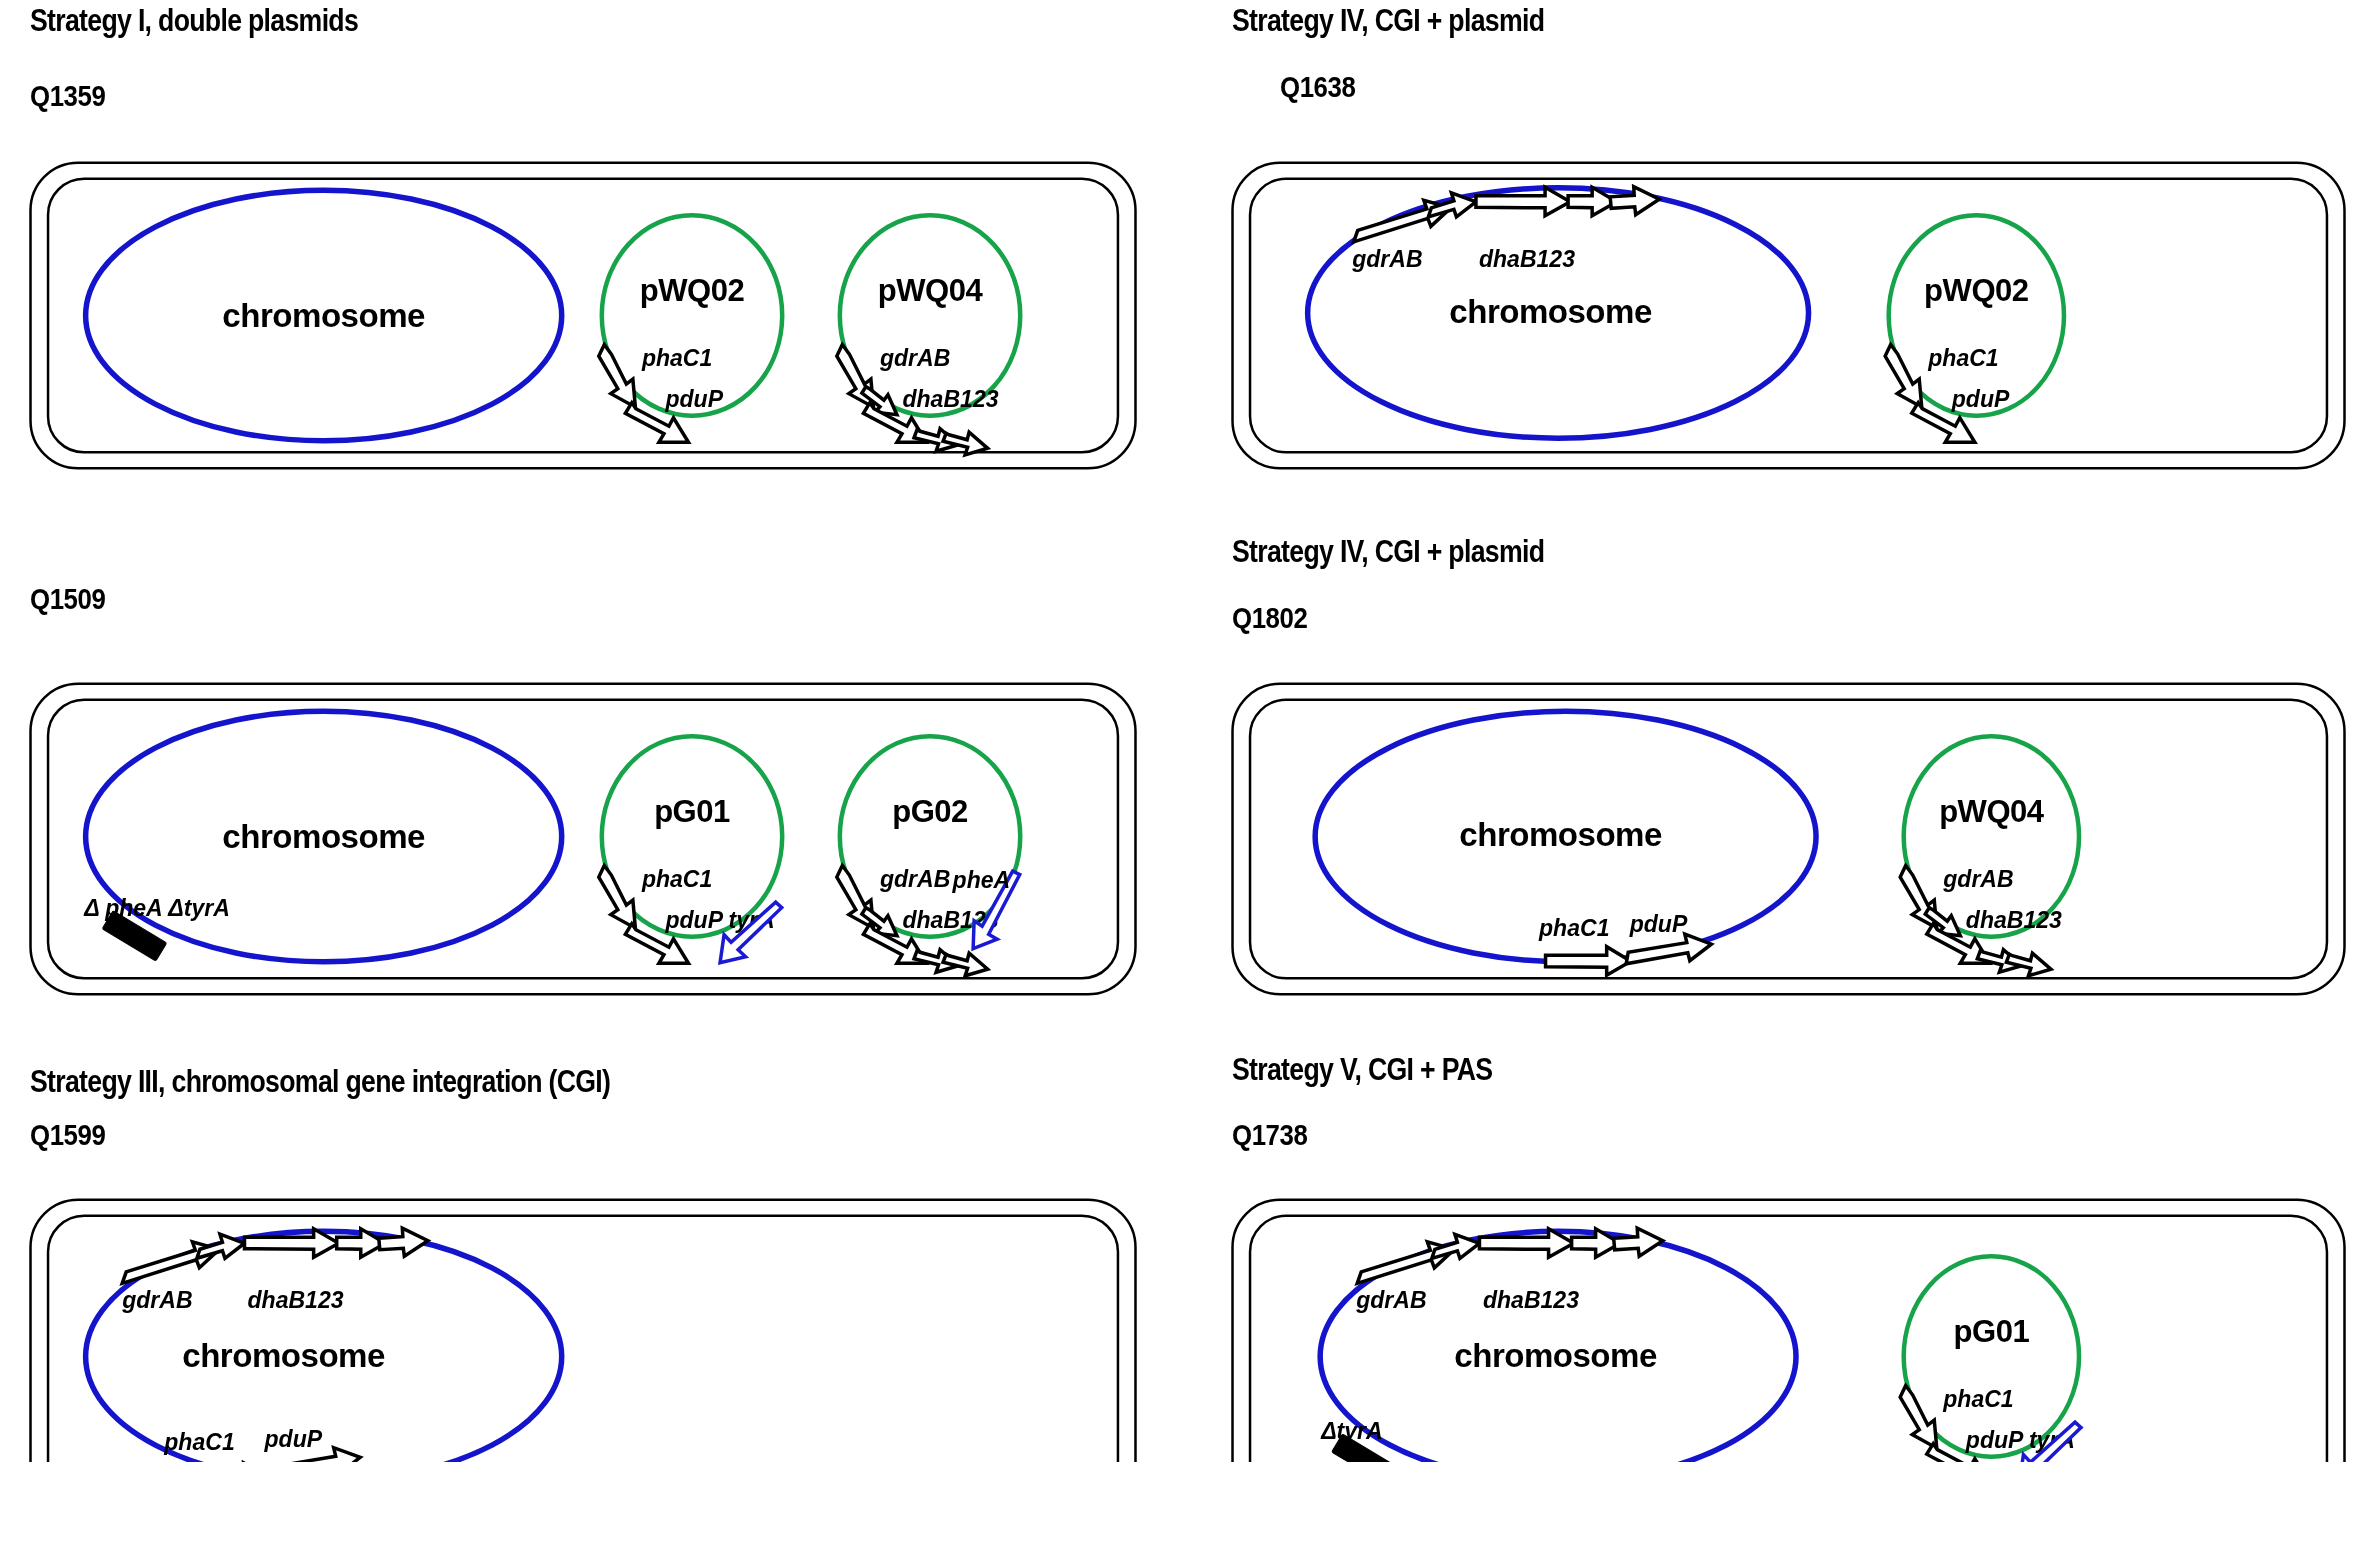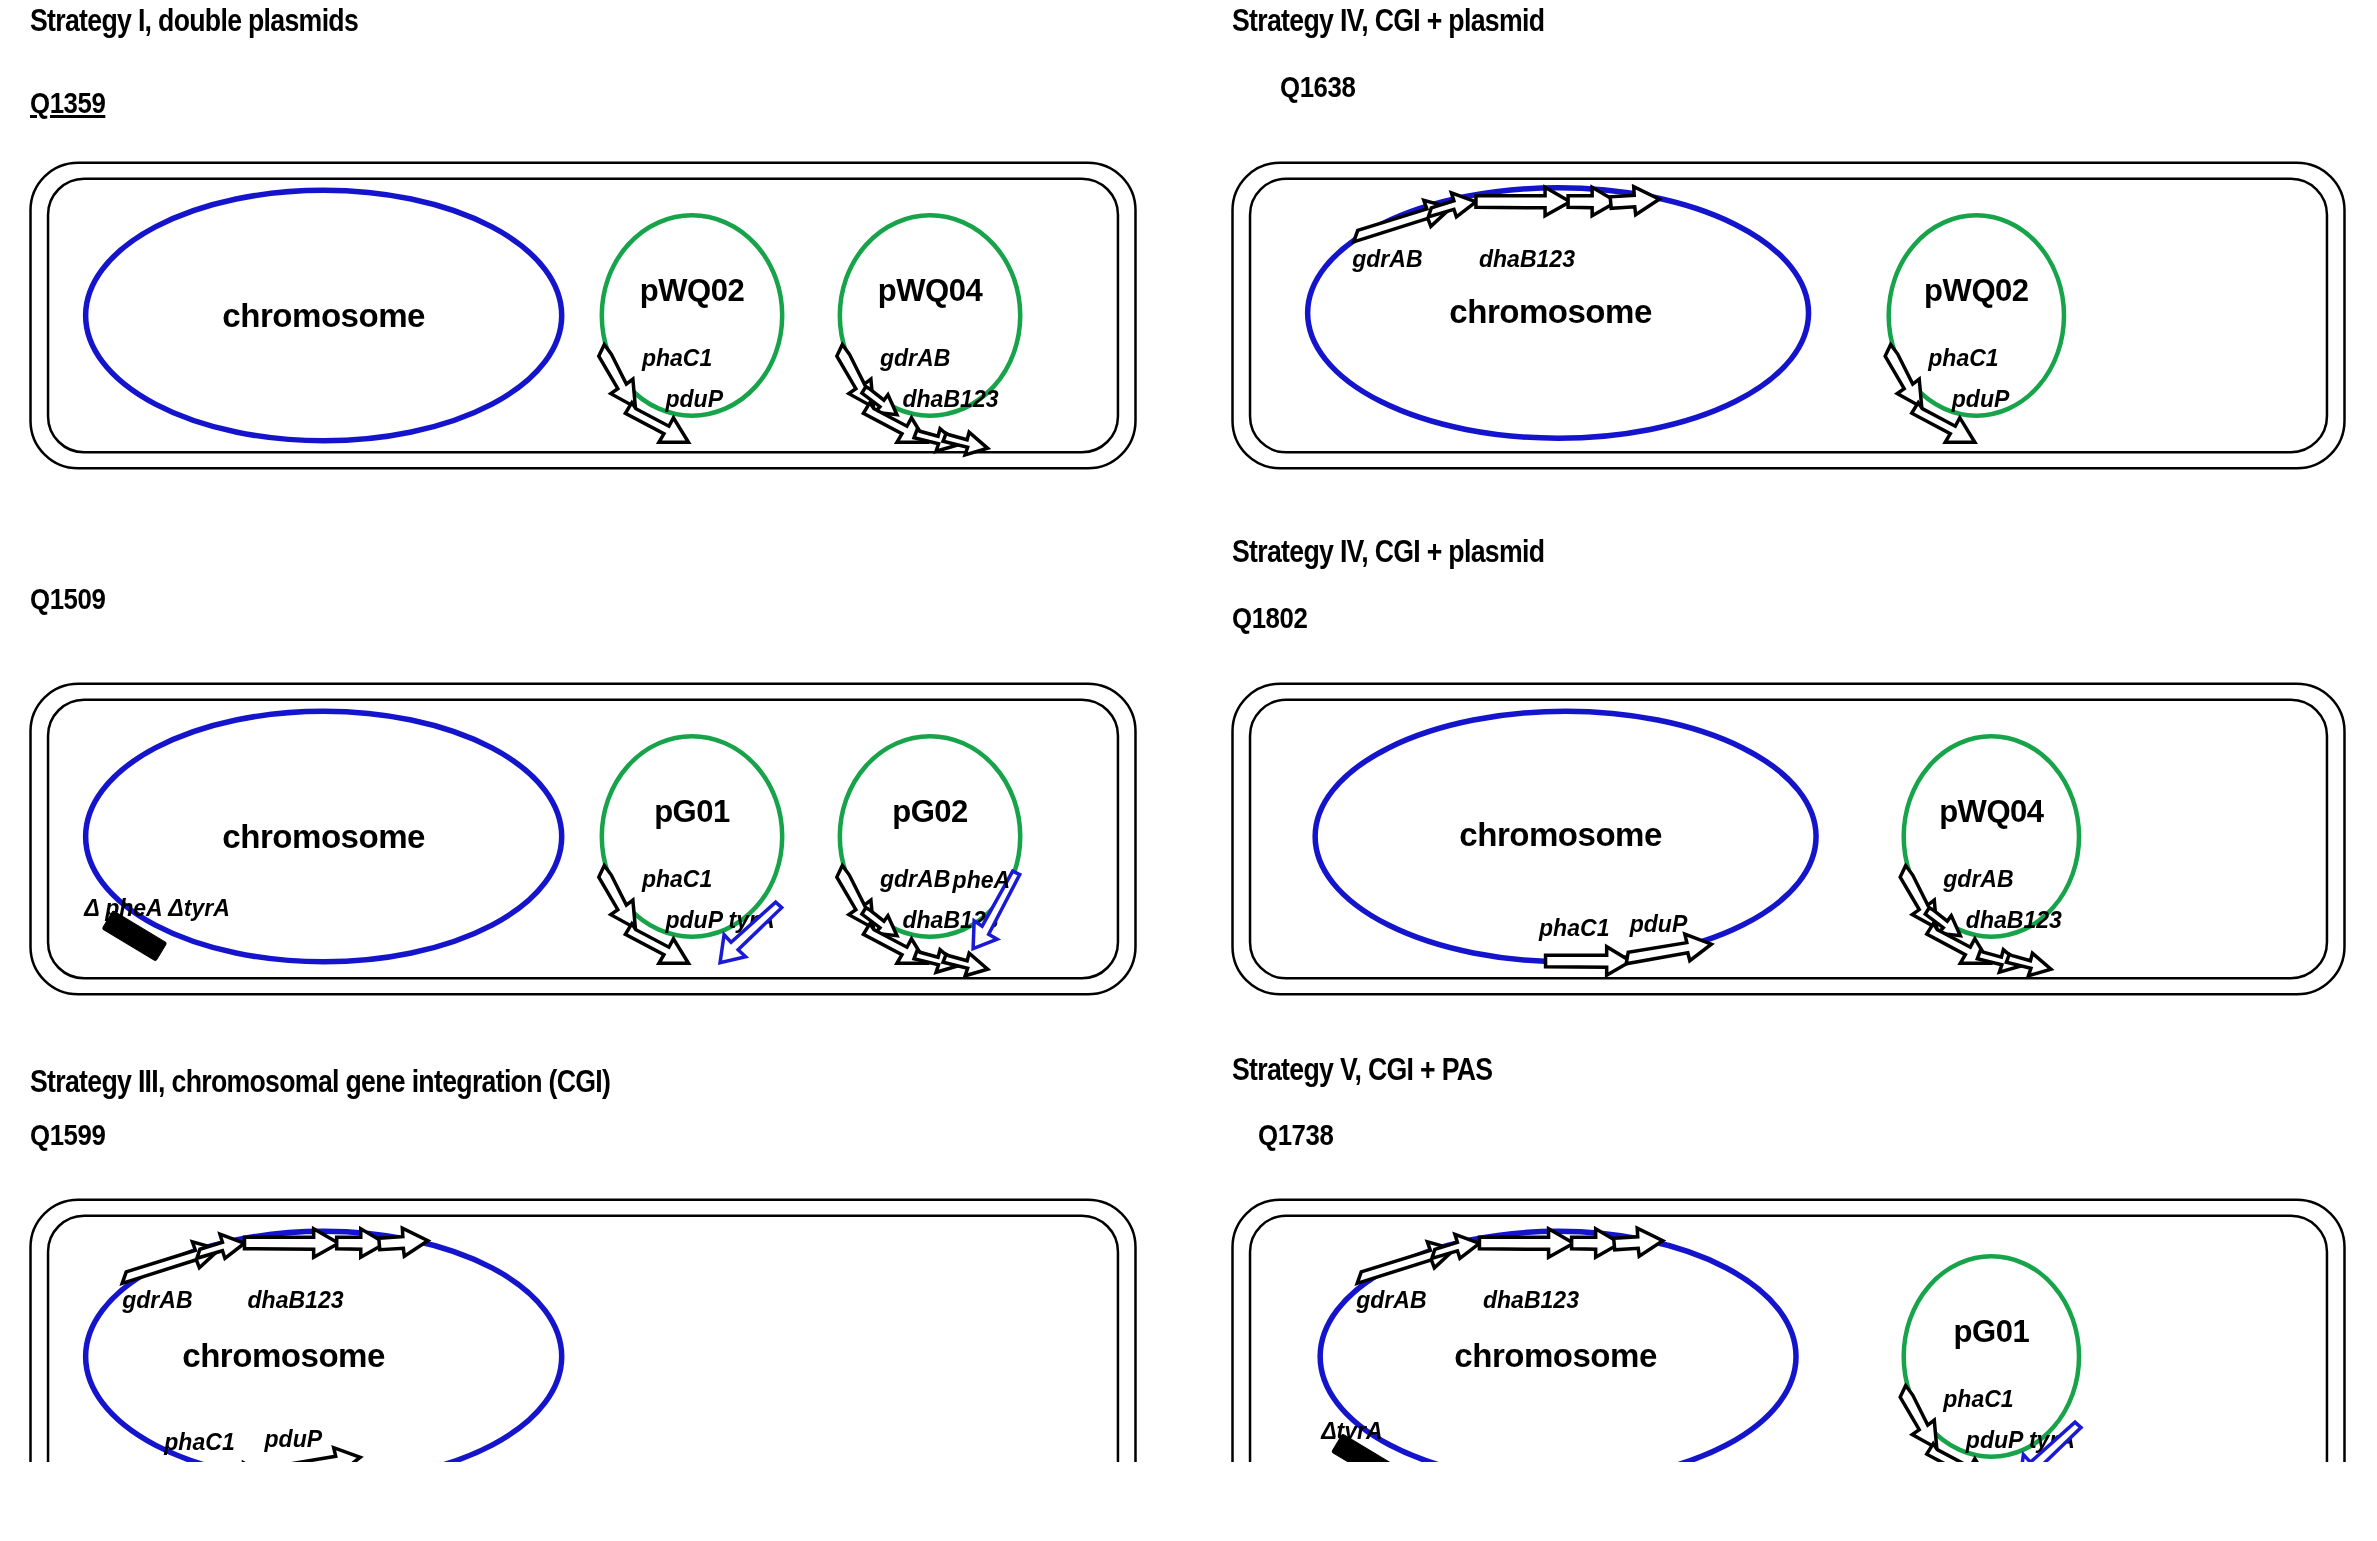--- a/index.html
+++ b/index.html
@@ -37,21 +37,21 @@
   }
 </style>
 </head>
 <body>
 
 <div class="sheet">
 
   <div class="panel" style="left:30px;top:3px;">
     <div class="ptitle">Strategy I, double plasmids</div>
   </div>
-  <div class="panel" style="left:30px;top:86px;text-decoration:underline;">
+  <div class="panel" style="left:30px;top:79px;">
     <div class="pstrain">Q1359</div>
   </div>
   <div class="panel" style="left:27.6px;top:160px;">
     <svg width="1110" height="311" viewBox="0 0 2215 620">
       <rect class="cellwall" x="5" y="5" width="2205" height="610" rx="95" ry="95"></rect>
       <rect class="cellwall" x="40" y="37" width="2135" height="546" rx="72" ry="72"></rect>
       <ellipse class="chromo" cx="590" cy="310" rx="475" ry="250"></ellipse>
       <text class="big" x="590" y="332" text-anchor="middle">chromosome</text>
 
       <ellipse class="plasmid" cx="1325" cy="310" rx="180" ry="200"></ellipse>
@@ -194,21 +194,21 @@
       <path class="gene" d="M1404,484 L1391,505 L1468,546 L1458,563 L1517,563 L1487,514 L1478,531 L1412,496 Z"></path>
       <text class="lbl" x="1469" y="493">dhaB123</text>
       <path class="gene" d="M1498,538 L1492,554 L1541,566 L1536,581 L1581,568 L1544,536 L1540,551 L1504,541 Z"></path>
       <path class="gene" d="M1556,545 L1550,561 L1599,573 L1594,588 L1639,575 L1602,543 L1598,558 L1562,548 Z"></path>
     </svg>
   </div>
 
   <div class="panel" style="left:1232px;top:1052px;">
     <div class="ptitle">Strategy V, CGI + PAS</div>
   </div>
-  <div class="panel" style="left:1232px;top:1118px;margin-left:26px;">
+  <div class="panel" style="left:1232px;top:1118px;">
     <div class="pstrain">Q1738</div>
   </div>
   <div class="panel" style="left:1230px;top:1197px;">
     <svg width="1117" height="321" viewBox="0 0 2230 640">
       <rect class="cellwall" x="5" y="5" width="2220" height="630" rx="95" ry="95"></rect>
       <rect class="cellwall" x="40" y="37" width="2150" height="566" rx="72" ry="72"></rect>
       <ellipse class="chromo" cx="655" cy="318" rx="475" ry="250"></ellipse>
       <text class="big" x="650" y="338" text-anchor="middle">chromosome</text>
 
       <path class="gene" d="M262,149 L254,172 L402,125 L408,141 L448,104 L394,89 L400,106 Z"></path>

